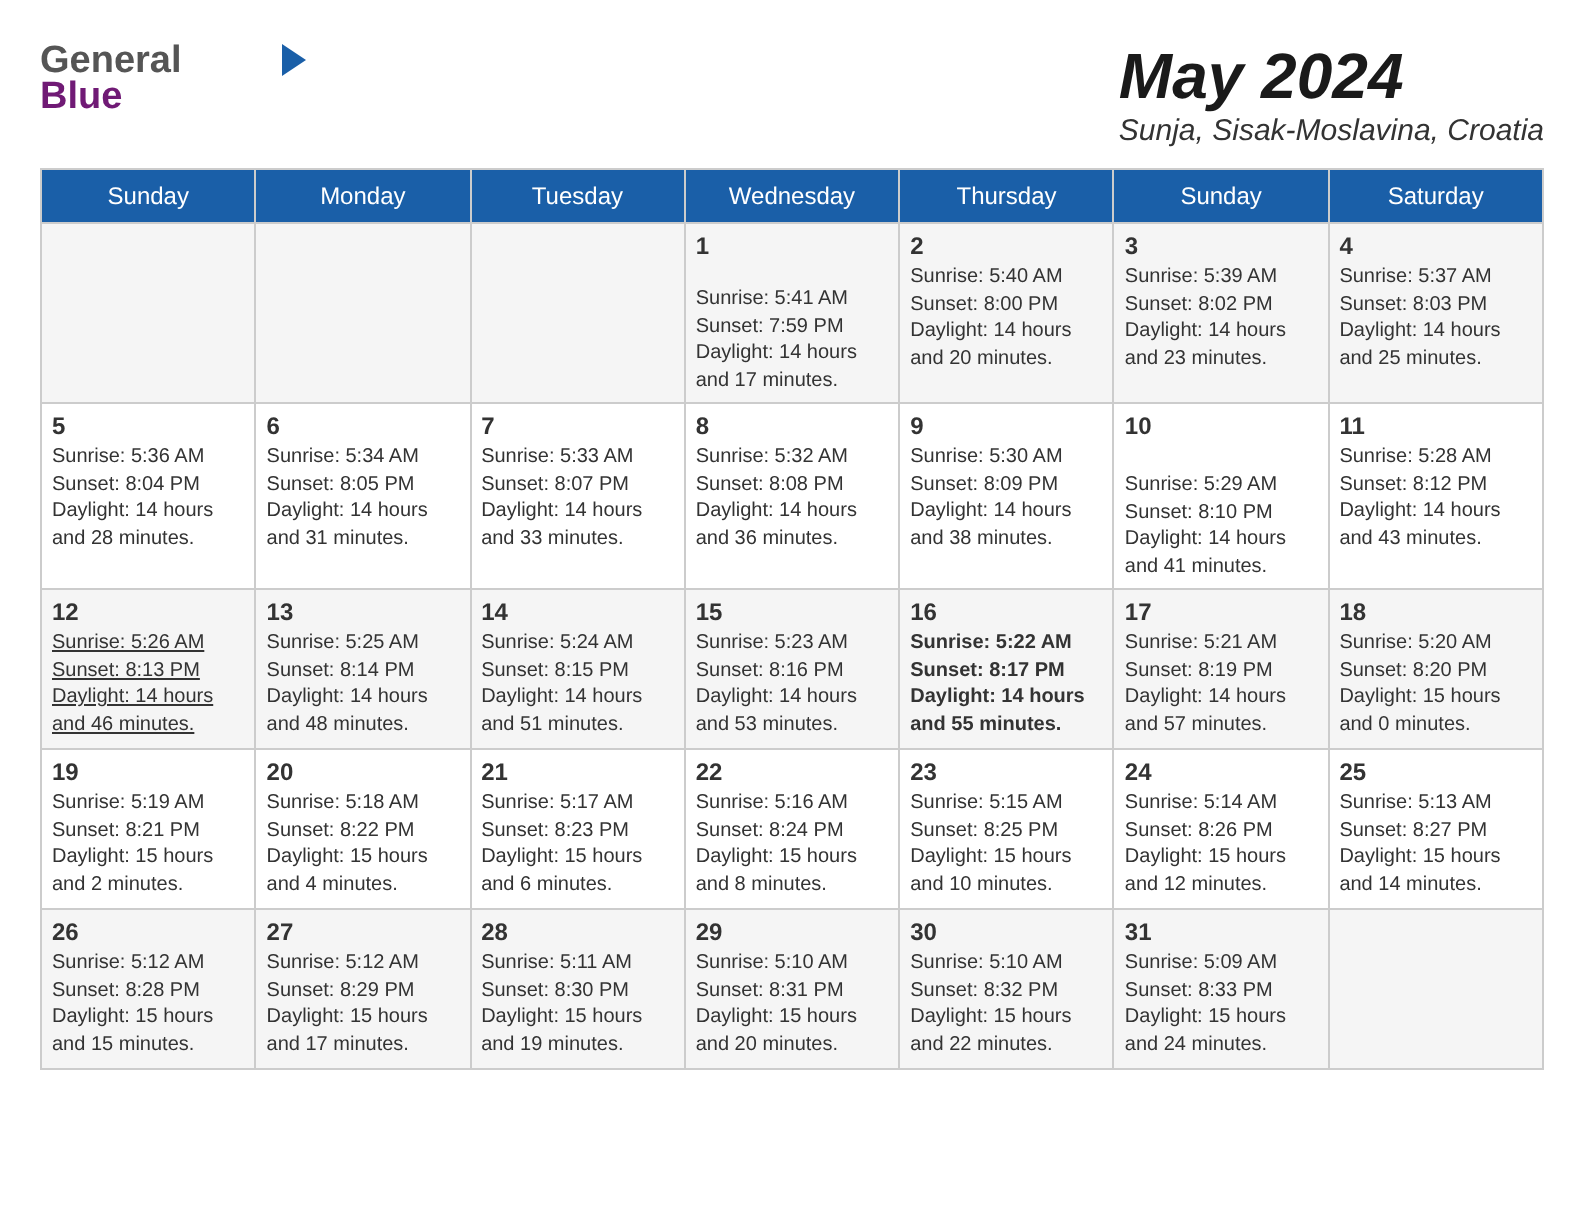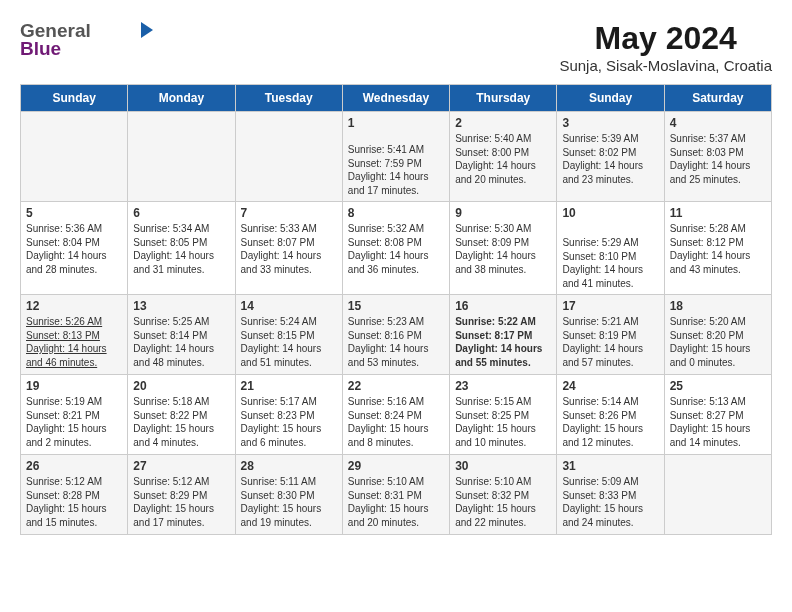--- a/index.html
+++ b/index.html
@@ -15,41 +15,42 @@
       justify-content: space-between;
       align-items: flex-start;
       margin-bottom: 10px;
     }
     .logo {
       display: flex;
       flex-direction: column;
       align-items: flex-start;
     }
     .title-block {
-      text-align: center;
+      text-align: left;
+      font-style: italic;
     }
     .month-year {
       font-size: 32px;
       font-weight: bold;
       color: #1a1a1a;
     }
     .location {
       font-size: 15px;
       color: #333;
     }
     table {
       width: 100%;
       border-collapse: collapse;
       table-layout: fixed;
     }
     thead tr th {
       background-color: #1a5fa8;
       color: #fff;
       font-size: 12px;
-      font-weight: bold;
+      font-weight: normal;
       padding: 6px 4px;
       text-align: center;
       border: 1px solid #ccc;
     }
     tbody tr td {
       border: 1px solid #ccc;
       vertical-align: top;
       padding: 4px 5px;
       font-size: 10px;
       color: #333;

